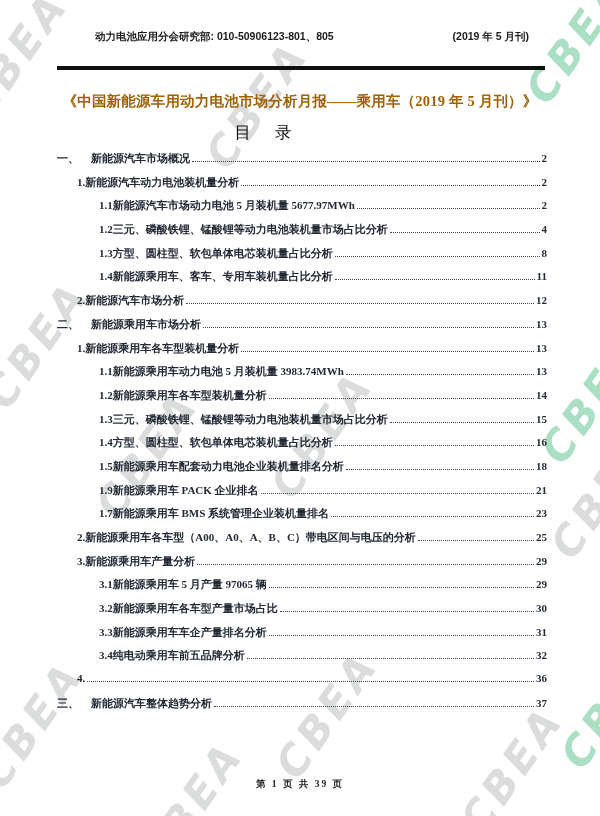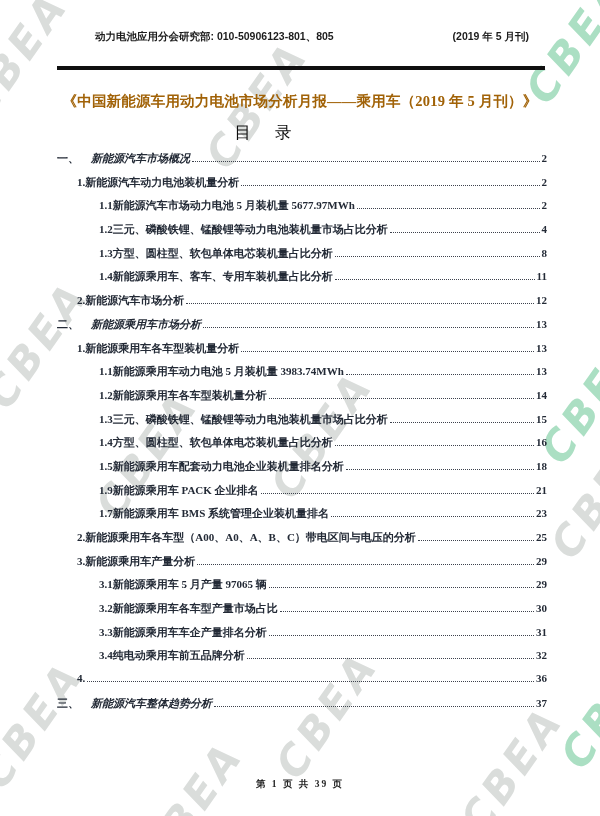--- a/index.html
+++ b/index.html
@@ -59,21 +59,21 @@
   }
   .toc-row {
     display:flex; align-items:baseline;
     height:23.7px;
     font-size:11px; color:#232a36;
     cursor:pointer;
   }
   .toc-row .num { white-space:nowrap; }
   .toc-row .lbl { white-space:nowrap; }
   .toc-row.lv0 { padding-left:0;  font-weight:700; }
-  .toc-row.lv0 .lbl { margin-left:12px;font-style:italic; }
+  .toc-row.lv0 .lbl { margin-left:12px; }
   .toc-row.lv1 { padding-left:20px; font-weight:700; }
   .toc-row.lv2 { padding-left:42px; font-weight:600; }
   .leader {
     flex:1;
     border-bottom:1.6px dotted #3d424d;
     margin:0 2px 3px 2px;
     min-width:8px;
   }
   .pg { white-space:nowrap; font-weight:700; }
   .footer {

